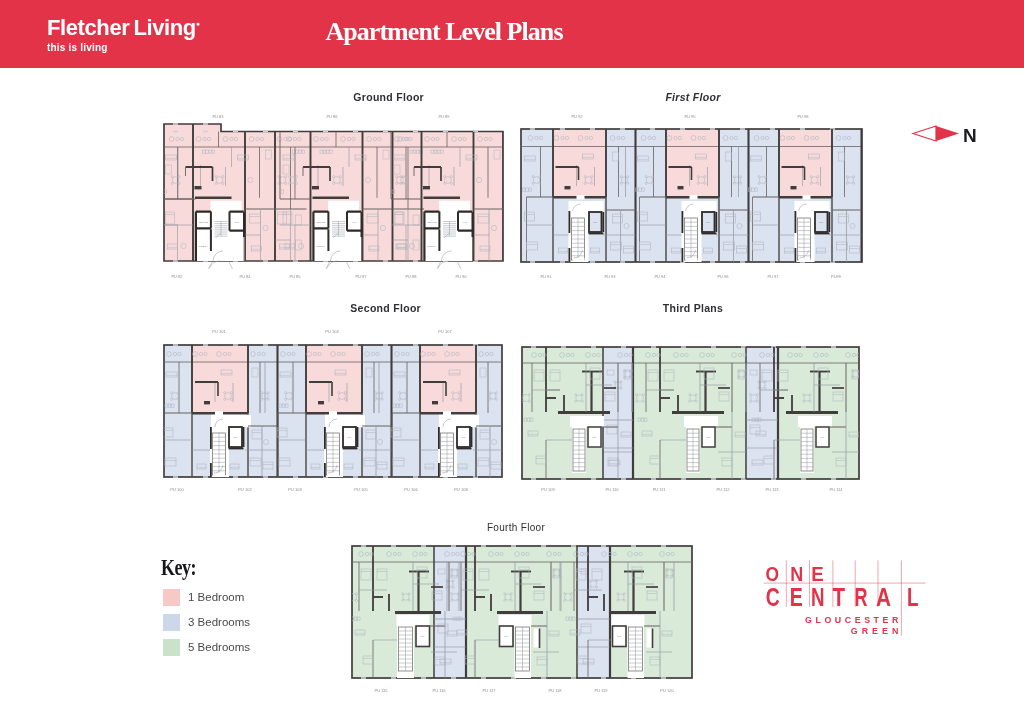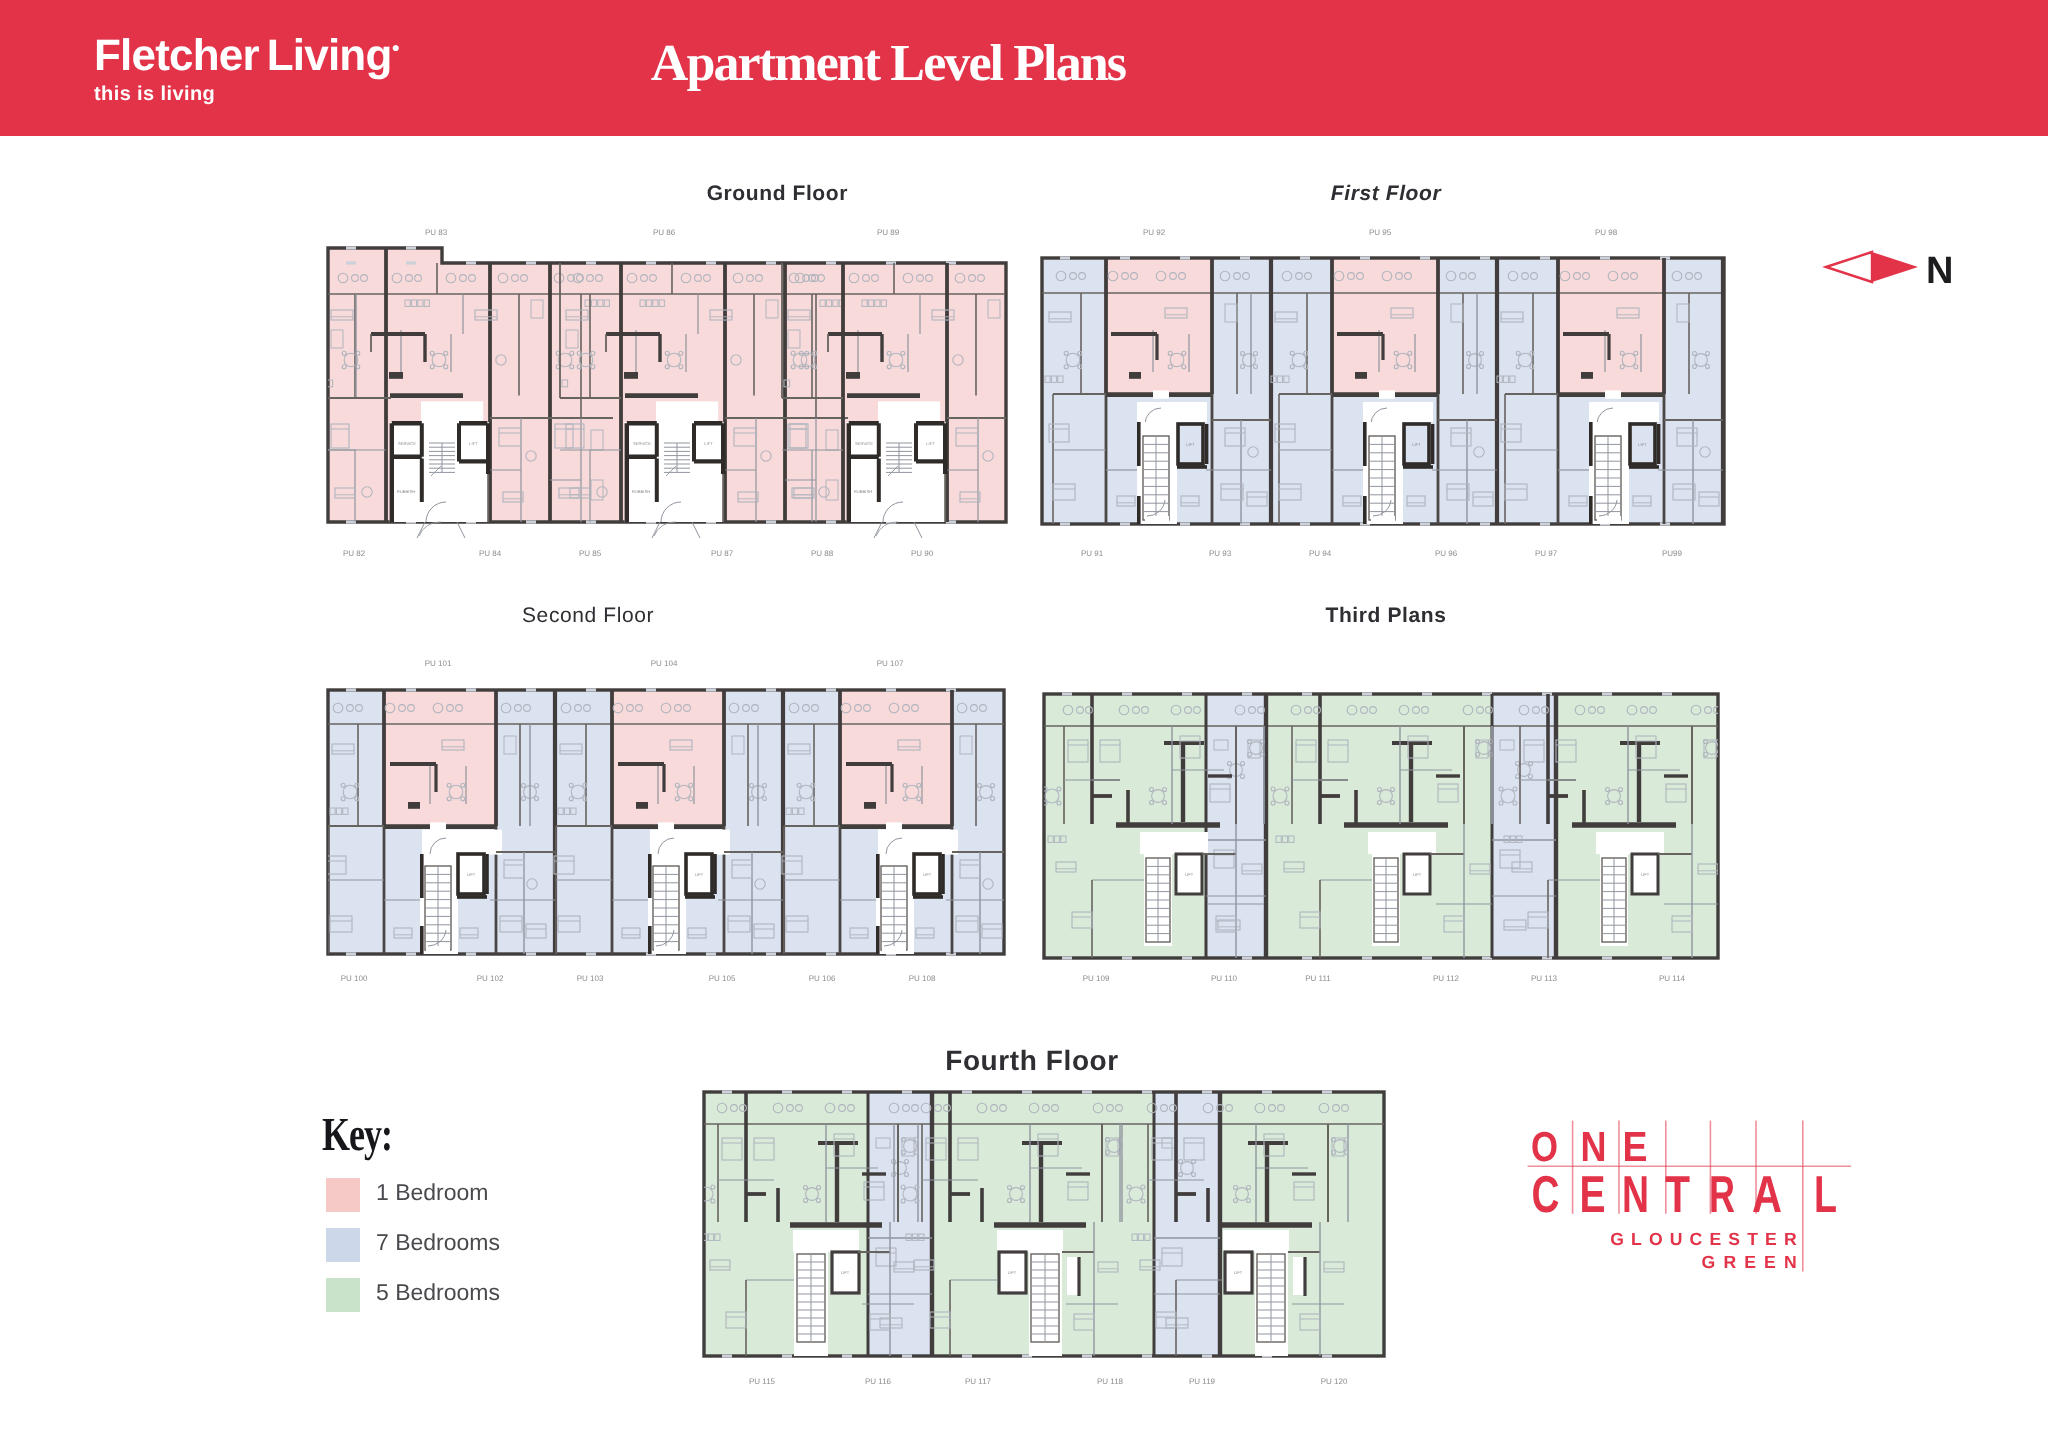--- a/index.html
+++ b/index.html
@@ -11,25 +11,25 @@
     <div style="font-size:22px;font-weight:bold;letter-spacing:-0.4px;">Fletcher Living<span style="font-size:7px;vertical-align:9px;">●</span></div>
     <div style="font-size:10px;font-weight:bold;margin-top:4px;letter-spacing:0.2px;">this is living</div>
   </div>
 
 <div class="abs" style="left:0;top:19px;width:888px;text-align:center;line-height:1;"><span style="font-family:'Liberation Serif',serif;font-weight:bold;font-size:26px;letter-spacing:-0.95px;color:#fff;">Apartment Level Plans</span></div>
 
 <div class="abs" style="left:264px;top:91px;width:160px;text-align:right;font-size:10.5px;font-weight:bold;color:#2e2e33;letter-spacing:0.3px;">Ground Floor</div>
 
 <div class="abs" style="left:613px;top:91px;width:160px;text-align:center;font-size:10.5px;font-weight:bold;color:#2e2e33;letter-spacing:0.3px;font-style:italic;">First Floor</div>
 
-<div class="abs" style="left:261px;top:302px;width:160px;text-align:left;font-size:10.5px;font-weight:normal;color:#2e2e33;letter-spacing:0.3px;">Second Floor</div>
+<div class="abs" style="left:261px;top:302px;width:160px;text-align:right;font-size:10.5px;font-weight:bold;color:#2e2e33;letter-spacing:0.3px;">Second Floor</div>
 
 <div class="abs" style="left:613px;top:302px;width:160px;text-align:center;font-size:10.5px;font-weight:bold;color:#2e2e33;letter-spacing:0.3px;">Third Plans</div>
 
-<div class="abs" style="left:436px;top:522px;width:160px;text-align:center;font-size:14px;font-weight:bold;color:#2e2e33;letter-spacing:0.3px;">Fourth Floor</div>
+<div class="abs" style="left:436px;top:522px;width:160px;text-align:center;font-size:10px;font-weight:normal;color:#2e2e33;letter-spacing:0.3px;">Fourth Floor</div>
 <svg style="position:absolute;left:150px;top:108px" width="370" height="180" viewBox="150 108 370 180">
 <defs>
       <clipPath id="cg">
         <polygon points="164,124 221,124 221,131.5 503,131.5 503,261 164,261"></polygon>
       </clipPath>
     </defs>
 
 <g>
       <polygon points="164,124 221,124 221,131.5 503,131.5 503,261 164,261" fill="#f8dada"></polygon>
     </g>
@@ -2250,21 +2250,21 @@
 </svg>
 
 <div class="abs" style="left:161px;top:554px;font-family:'Liberation Serif',serif;font-weight:bold;font-size:18px;letter-spacing:-0.5px;color:#17171b;transform:scaleY(1.32);transform-origin:top left;">Key:</div>
 
 <div class="abs" style="left:163px;top:589px;width:17px;height:17px;background:#f6c9c6;"></div>
 
 <div class="abs" style="left:188px;top:591px;font-size:11.5px;color:#4a4a4e;">1 Bedroom</div>
 
 <div class="abs" style="left:163px;top:613.5px;width:17px;height:17px;background:#ccd7e9;"></div>
 
-<div class="abs" style="left:188px;top:615.5px;font-size:11.5px;color:#4a4a4e;">7 Bedrooms</div>
+<div class="abs" style="left:188px;top:615.5px;font-size:11.5px;color:#4a4a4e;">3 Bedrooms</div>
 
 <div class="abs" style="left:163px;top:638.5px;width:17px;height:17px;background:#c9e3ca;"></div>
 
 <div class="abs" style="left:188px;top:640.5px;font-size:11.5px;color:#4a4a4e;">5 Bedrooms</div>
 
 <svg class="abs" style="left:755px;top:552px" width="180" height="95" viewBox="755 552 180 95">
 <g font-family="Liberation Sans, sans-serif" font-weight="bold" fill="#e23349">
 <text x="765.5" y="580.5" font-size="21" textLength="13.5" lengthAdjust="spacingAndGlyphs">O</text>
       <text x="790.2" y="580.5" font-size="21" textLength="13" lengthAdjust="spacingAndGlyphs">N</text>
       <text x="811.2" y="580.5" font-size="21" textLength="12.5" lengthAdjust="spacingAndGlyphs">E</text>

